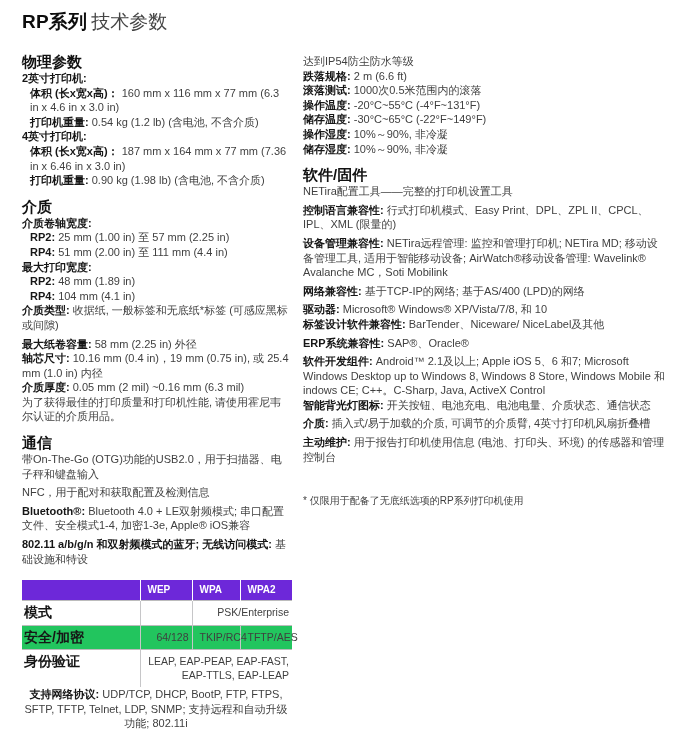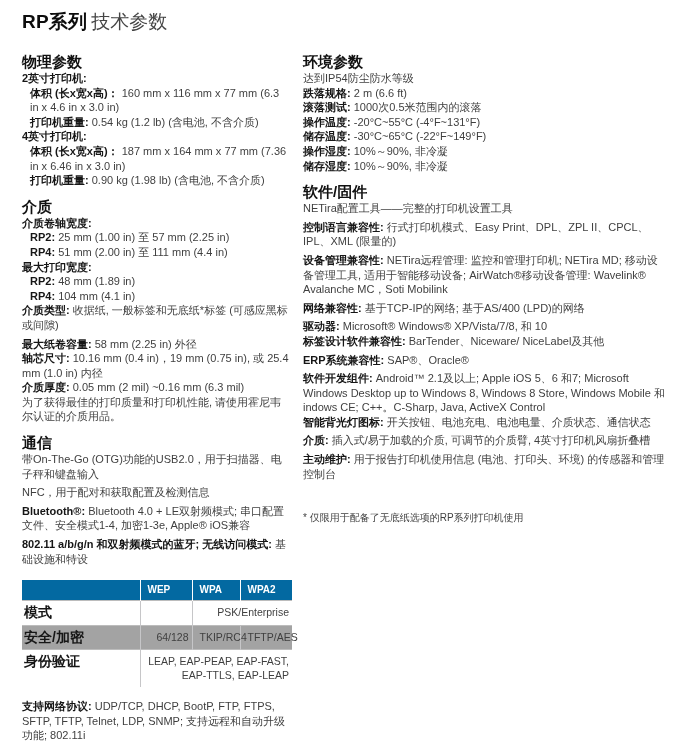--- a/index.html
+++ b/index.html
@@ -15,29 +15,29 @@
   .col-right{flex:1;min-width:0;}
   .sec-h{font-size:15px;font-weight:700;color:#111;margin:11px 0 2px;line-height:15px;}
   .sec-h.first{margin-top:0;}
   .line{margin:0;}
   .line.ind{padding-left:8px;}
   .line.gap{margin-top:4px;}
   .lbl{font-weight:700;color:#161616;}
   .lbl:empty{display:none;}
   
   .wifi-table{border-collapse:collapse;width:270px;margin-top:14px;table-layout:fixed;}
-  .wifi-table th{background:#0369a1;color:#fff;font-size:10px;font-weight:700;
+  .wifi-table th{background:#6d28d9;color:#fff;font-size:10px;font-weight:700;
                  text-align:left;padding:4px 2px 4px 7px;border-right:1px solid #fff;line-height:12px;}
   .wifi-table th.rowhead{padding-left:2px;}
   .wifi-table th:last-child{border-right:none;}
   .wifi-table td{padding:5px 3px 5px 7px;border-top:1px solid #bcbcbc;vertical-align:top;line-height:13.5px;font-size:10.5px;}
   .wifi-table td.rhead{font-weight:700;color:#161616;padding-left:2px;font-size:14px;}
   .wifi-table td.vcell{border-left:1px solid #c6c6c8;text-align:right;}
-  .wifi-table tr.shade td{background:#a3a3a3;}
-  .protocols{margin-top:12px;}
+  .wifi-table tr.shade td{background:#22c55e;}
+  .protocols{text-align:center;}
   .footnote{margin-top:30px;font-size:10px;line-height:13px;color:#3f3f3f;}
 </style>
 </head>
 <body>
 
 <div class="page">
 
   <h1 class="doc-title"><span class="brand">RP系列</span><span>技术参数</span></h1>
 
   <div class="cols">
@@ -104,21 +104,20 @@
           </tr>
         </tbody>
       </table>
 
       <p class="line protocols"><span class="lbl">支持网络协议:</span> <span>UDP/TCP, DHCP, BootP, FTP, FTPS, SFTP, TFTP, Telnet, LDP, SNMP; 支持远程和自动升级功能; 802.11i</span></p>
 
     </div>
 
     <div class="col-right">
 
-      <h2 class="sec-h first">环境参数</h2>
       <p class="line"> <span>达到IP54防尘防水等级</span></p>
       <p class="line"><span class="lbl">跌落规格:</span> <span>2 m (6.6 ft)</span></p>
       <p class="line"><span class="lbl">滚落测试:</span> <span>1000次0.5米范围内的滚落</span></p>
       <p class="line"><span class="lbl">操作温度:</span> <span>-20°C~55°C (-4°F~131°F)</span></p>
       <p class="line"><span class="lbl">储存温度:</span> <span>-30°C~65°C (-22°F~149°F)</span></p>
       <p class="line"><span class="lbl">操作湿度:</span> <span>10%～90%, 非冷凝</span></p>
       <p class="line"><span class="lbl">储存湿度:</span> <span>10%～90%, 非冷凝</span></p>
 
       <h2 class="sec-h">软件/固件</h2>
       <p class="line"> <span>NETira配置工具——完整的打印机设置工具</span></p>

